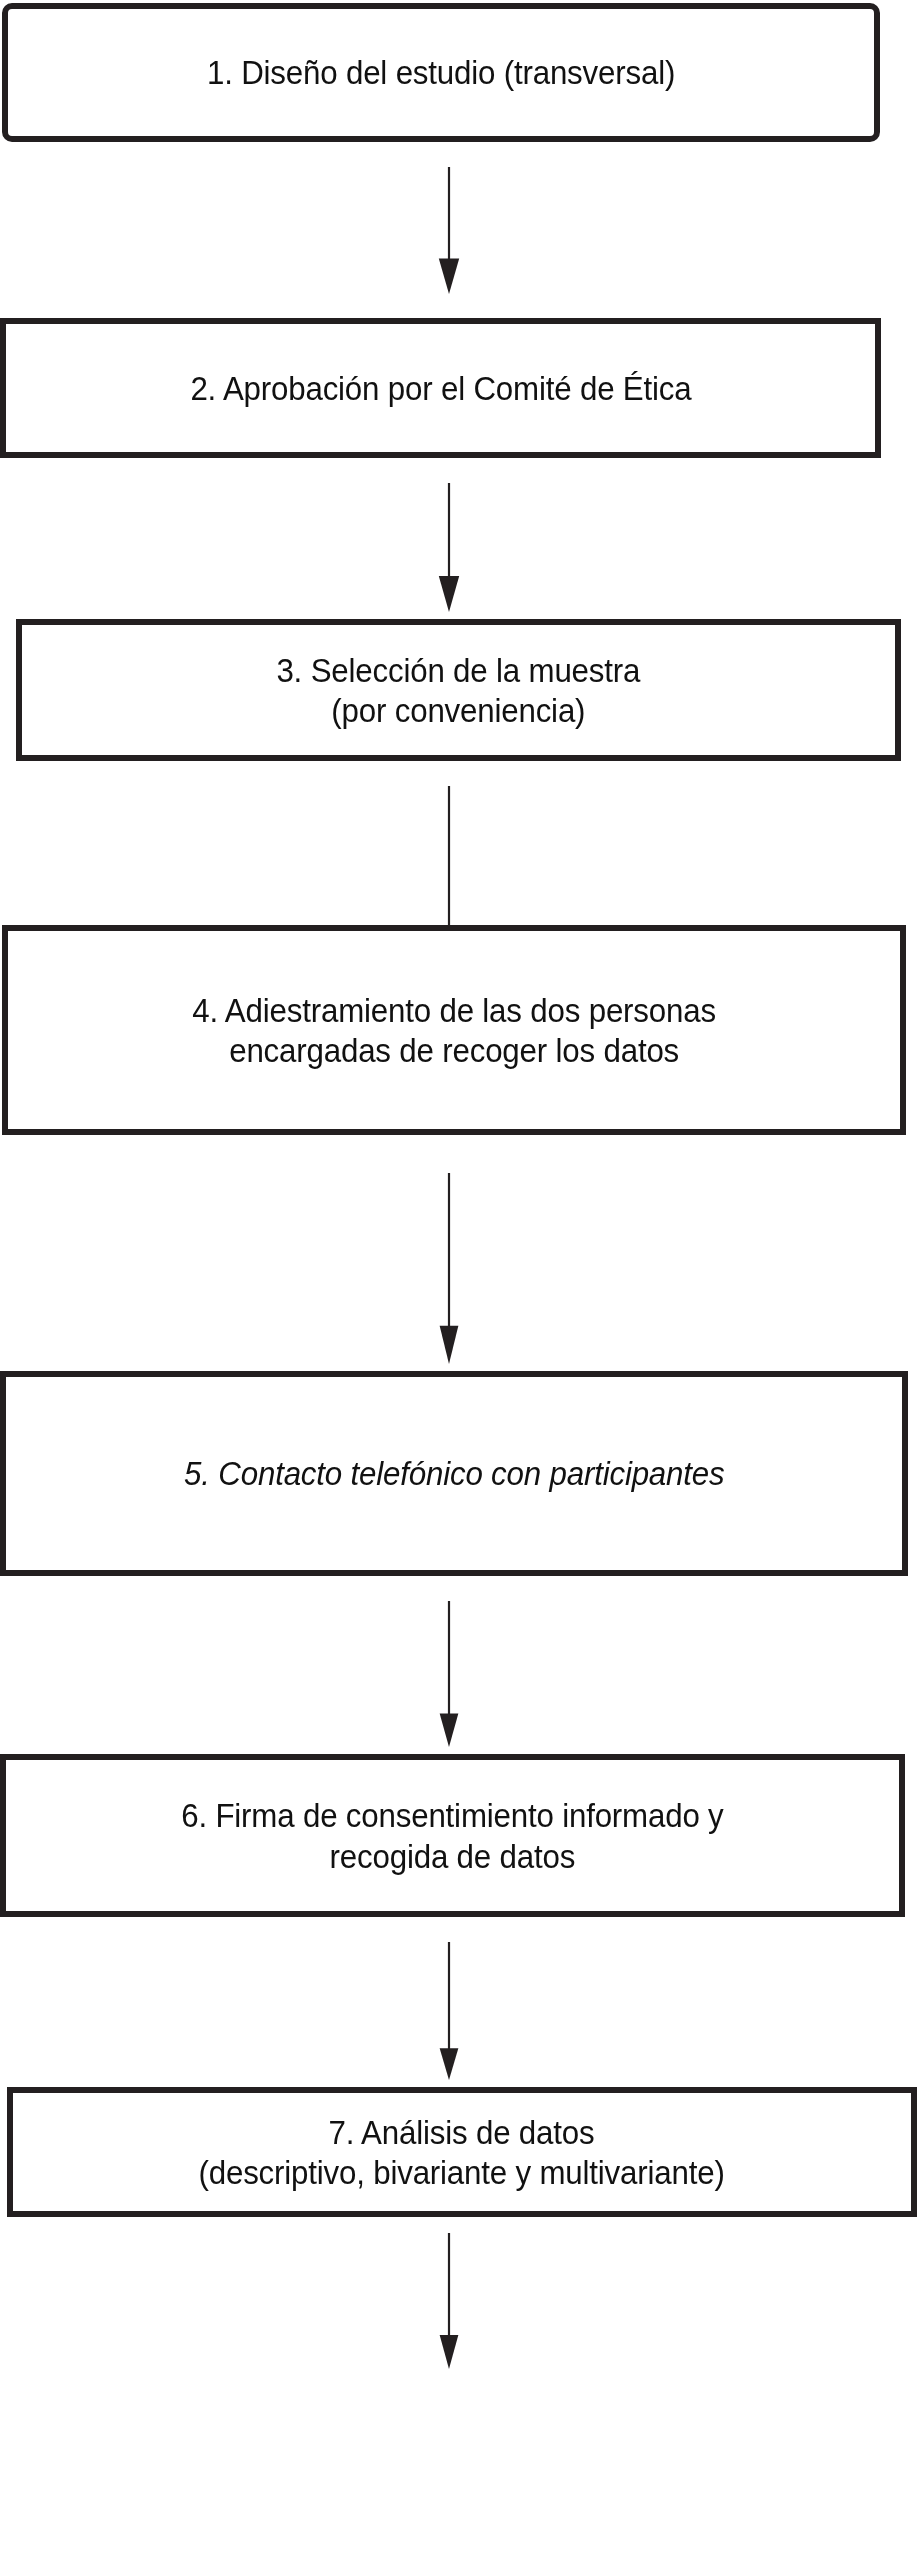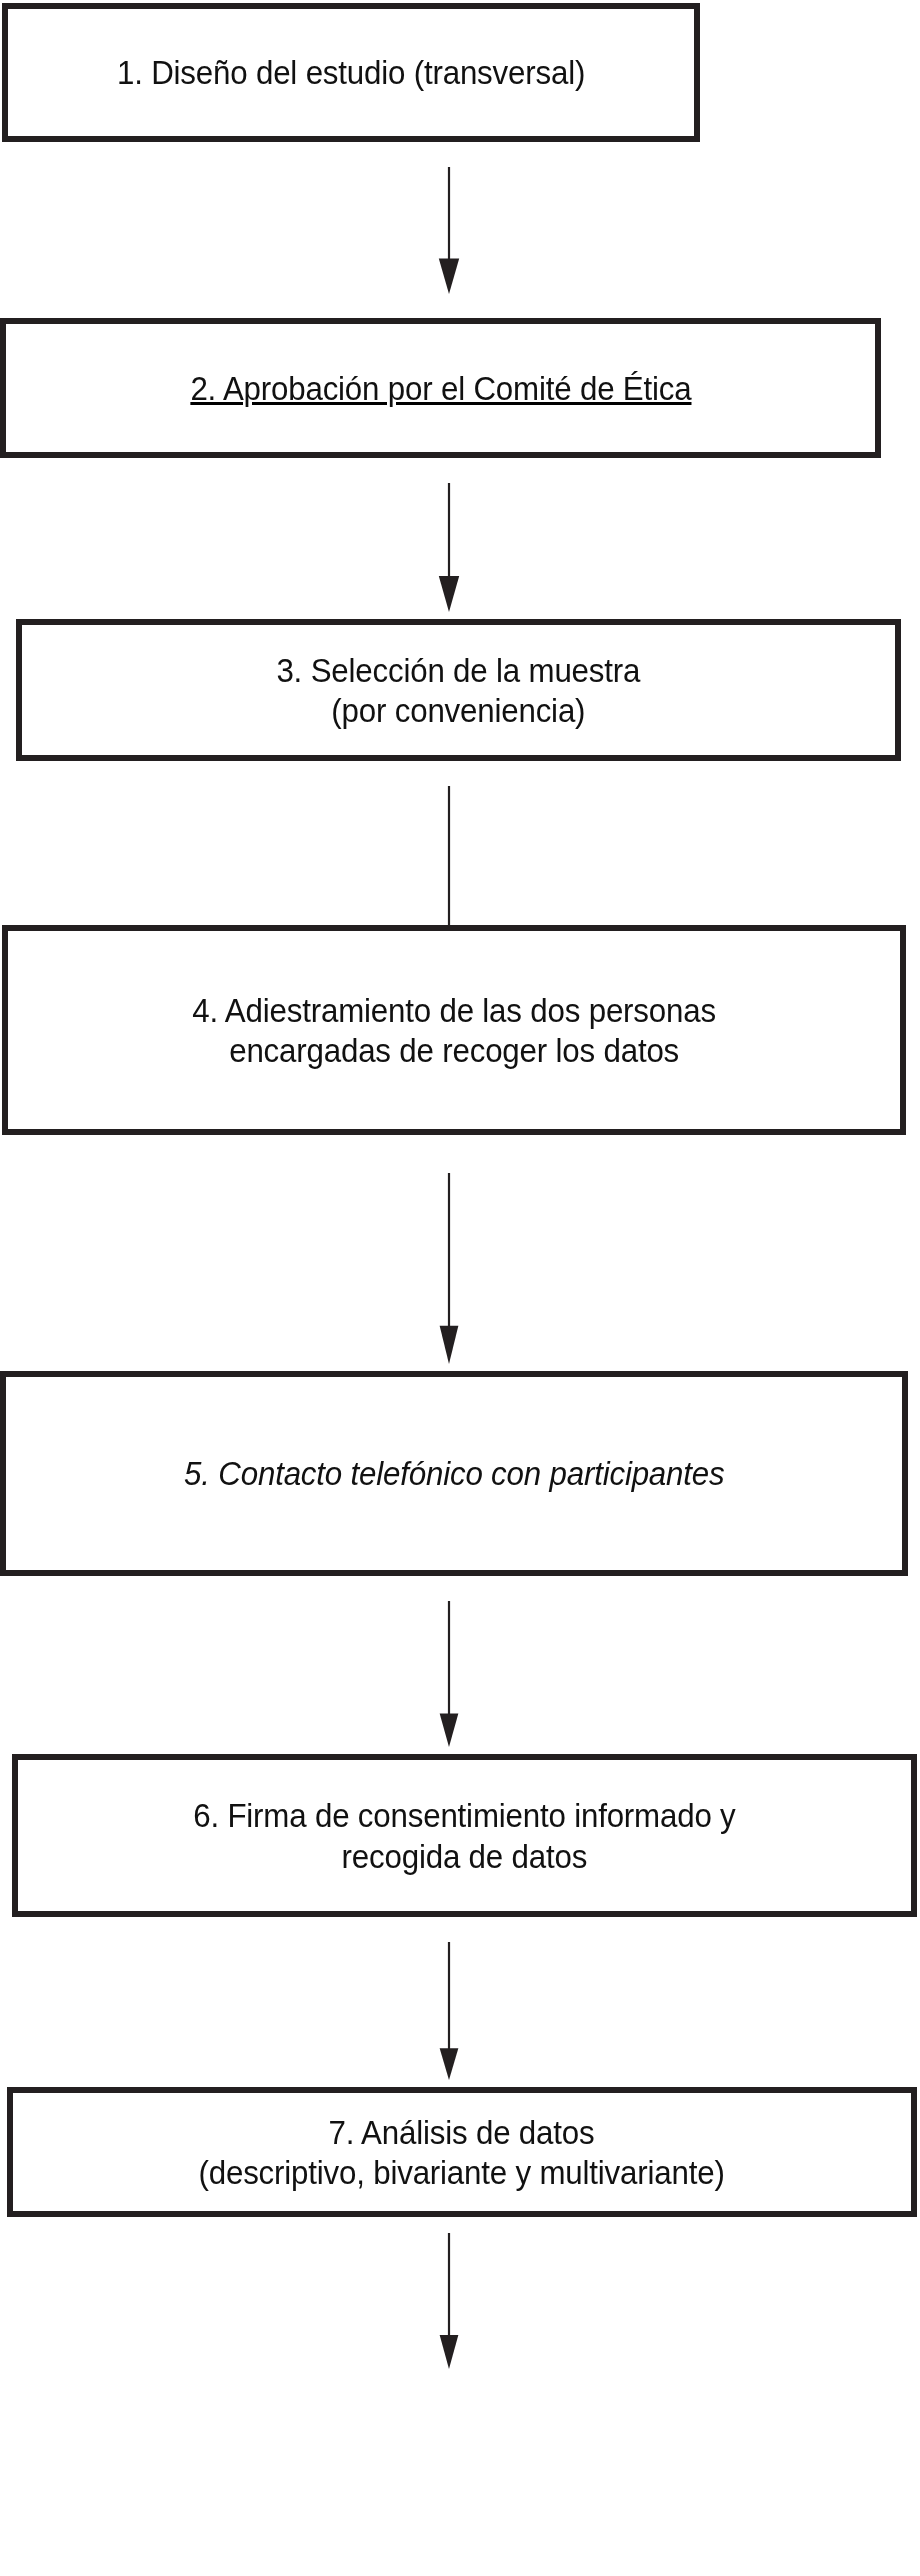--- a/index.html
+++ b/index.html
@@ -53,26 +53,26 @@
     left: 432px;
   }
   .connector svg {
     display: block;
     width: 100%;
     height: 100%;
     overflow: visible;
   }
 
   
-  #node-1 { left: 1.7px;  top: 2.6px;    width: 698px; height: 139px; }
-  #node-2 { left: 0px;  top: 318px;  width: 881px; height: 140px; text-decoration: underline; }
+  #node-1 { left: 1.7px;  top: 2.6px;    width: 878px; height: 139px; border-radius: 10px; }
+  #node-2 { left: 0px;  top: 318px;  width: 881px; height: 140px; }
   #node-3 { left: 16px;  top: 619px;  width: 885px; height: 142px; }
   #node-4 { left: 1.7px;  top: 925px; width: 904px; height: 210px; }
   #node-5 { left: 0px;  top: 1371px; width: 908px; height: 205px; font-style: italic; }
-  #node-6 { left: 12px;  top: 1754px; width: 905px; height: 163px; justify-content: center; }
+  #node-6 { left: 0px;  top: 1754px; width: 905px; height: 163px; justify-content: center; }
   #node-7 { left: 7px;  top: 2087px; width: 910px; height: 130px; }
   #node-8 { left: 1.7px;  top: 2375px; width: 908px; height: 193px; }
 
   #arrow-1 { top: 167px;  height: 127px; }
   #arrow-2 { top: 483px;  height: 129px; }
   #arrow-3 { top: 786px;  height: 191px; }
   #arrow-4 { top: 1173px; height: 191px; }
   #arrow-5 { top: 1601px; height: 146px; }
   #arrow-6 { top: 1942px; height: 138px; }
   #arrow-7 { top: 2233px; height: 136px; }

